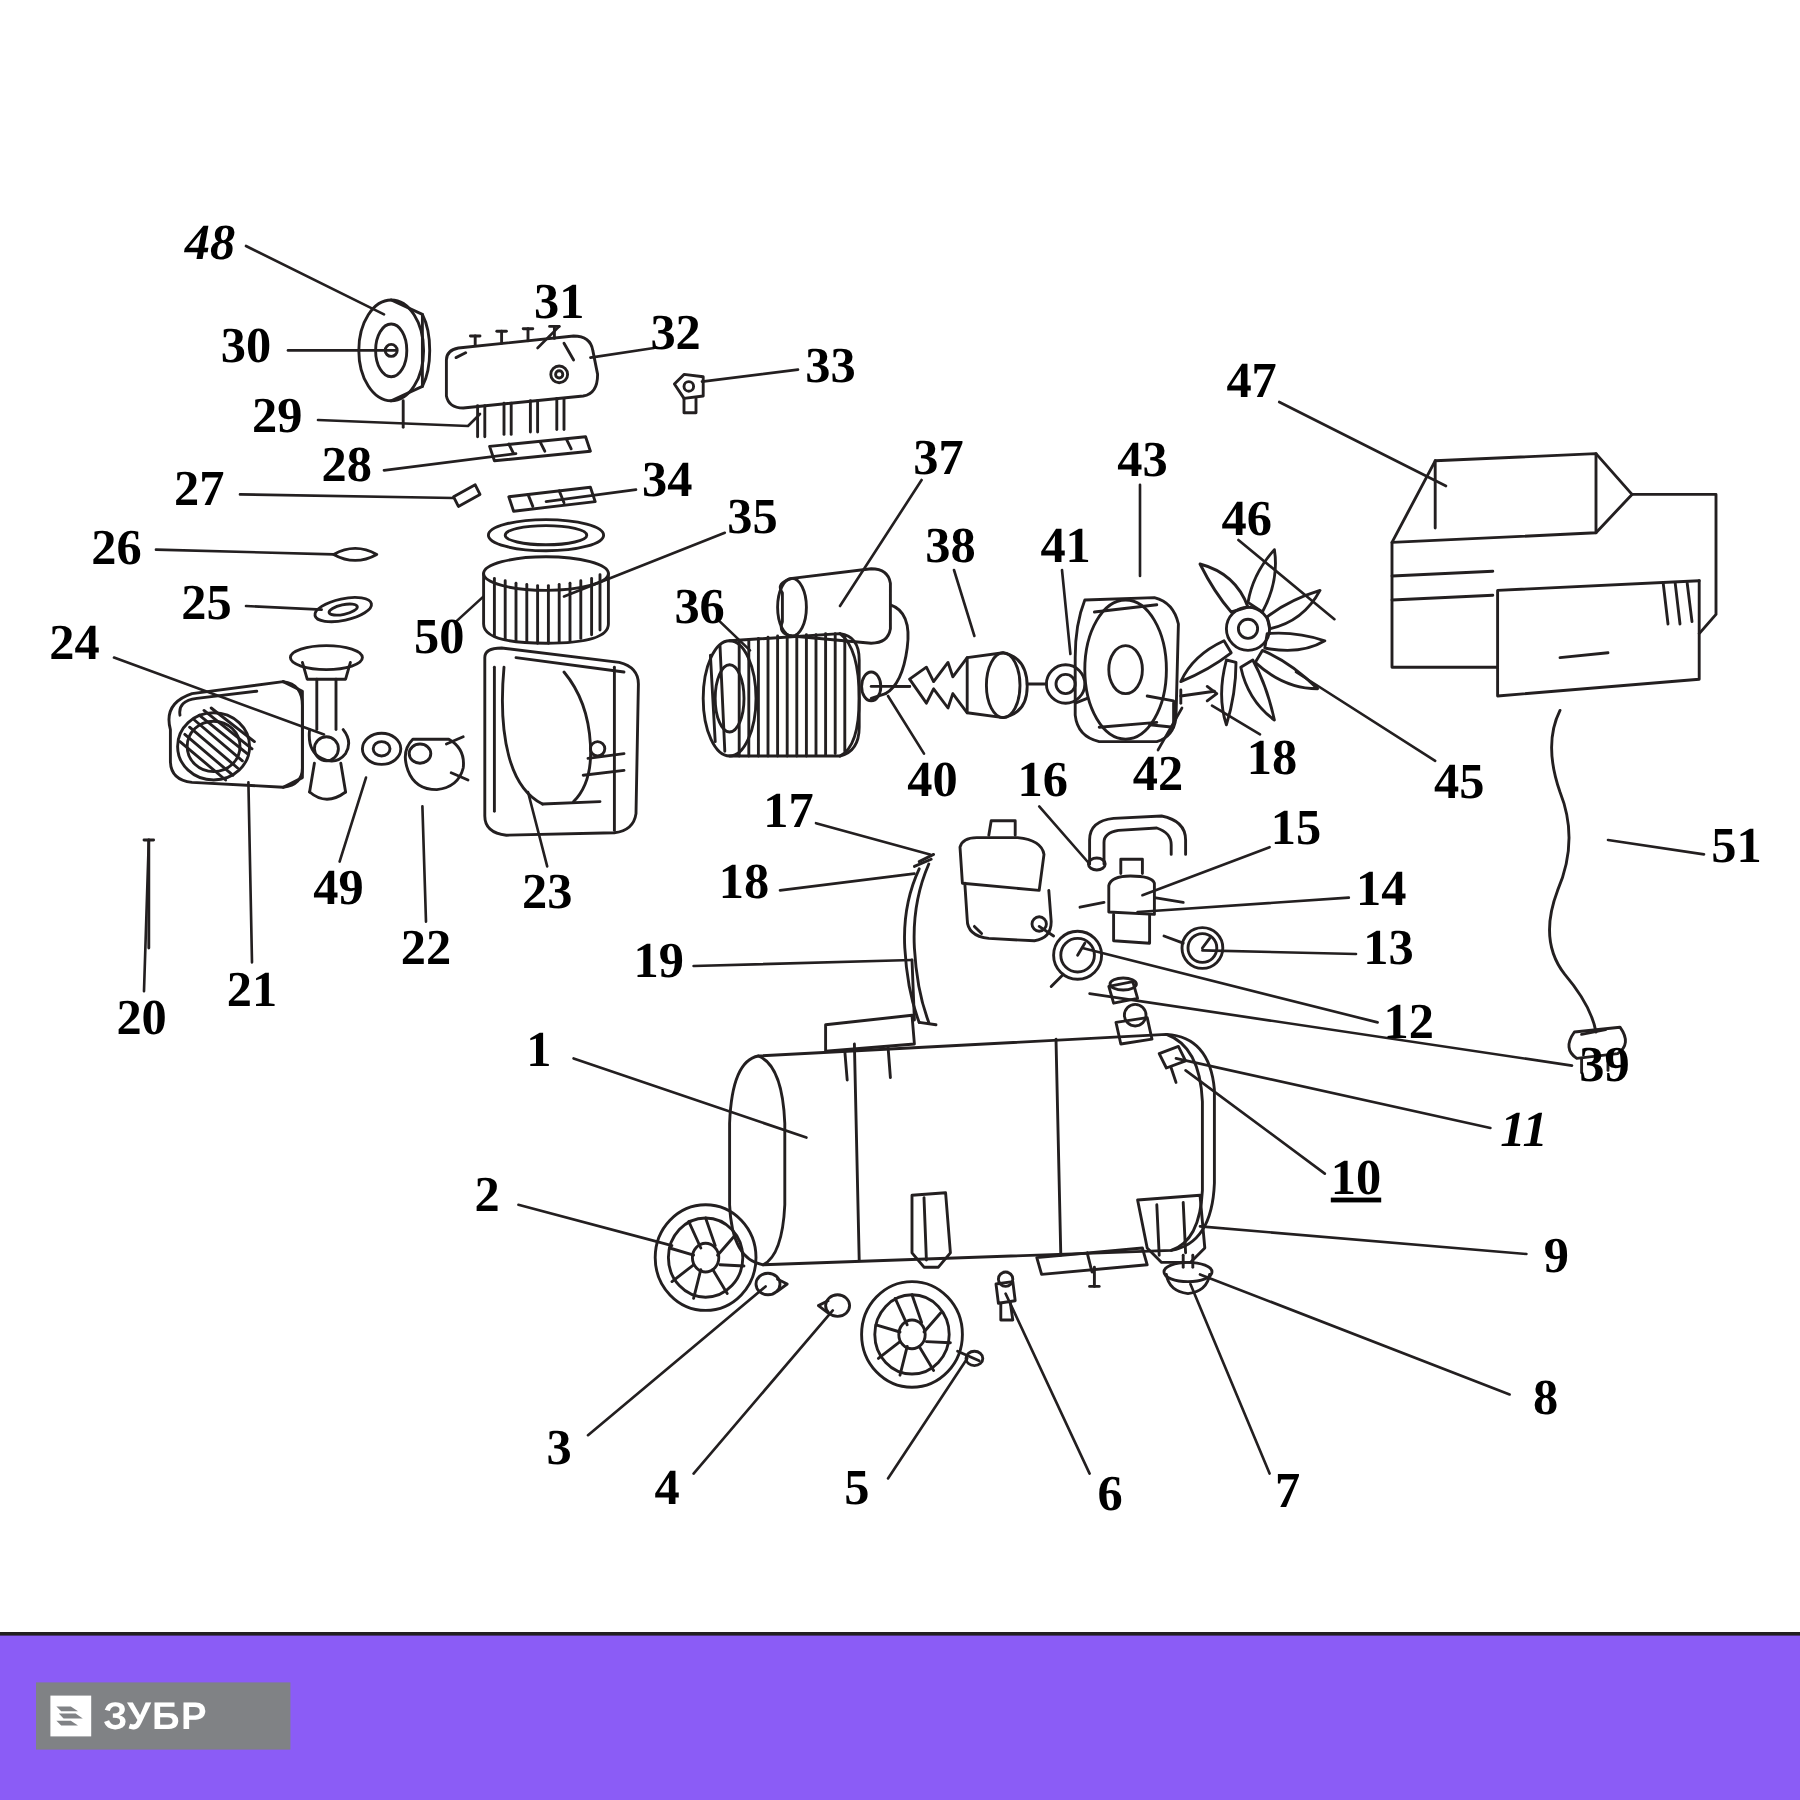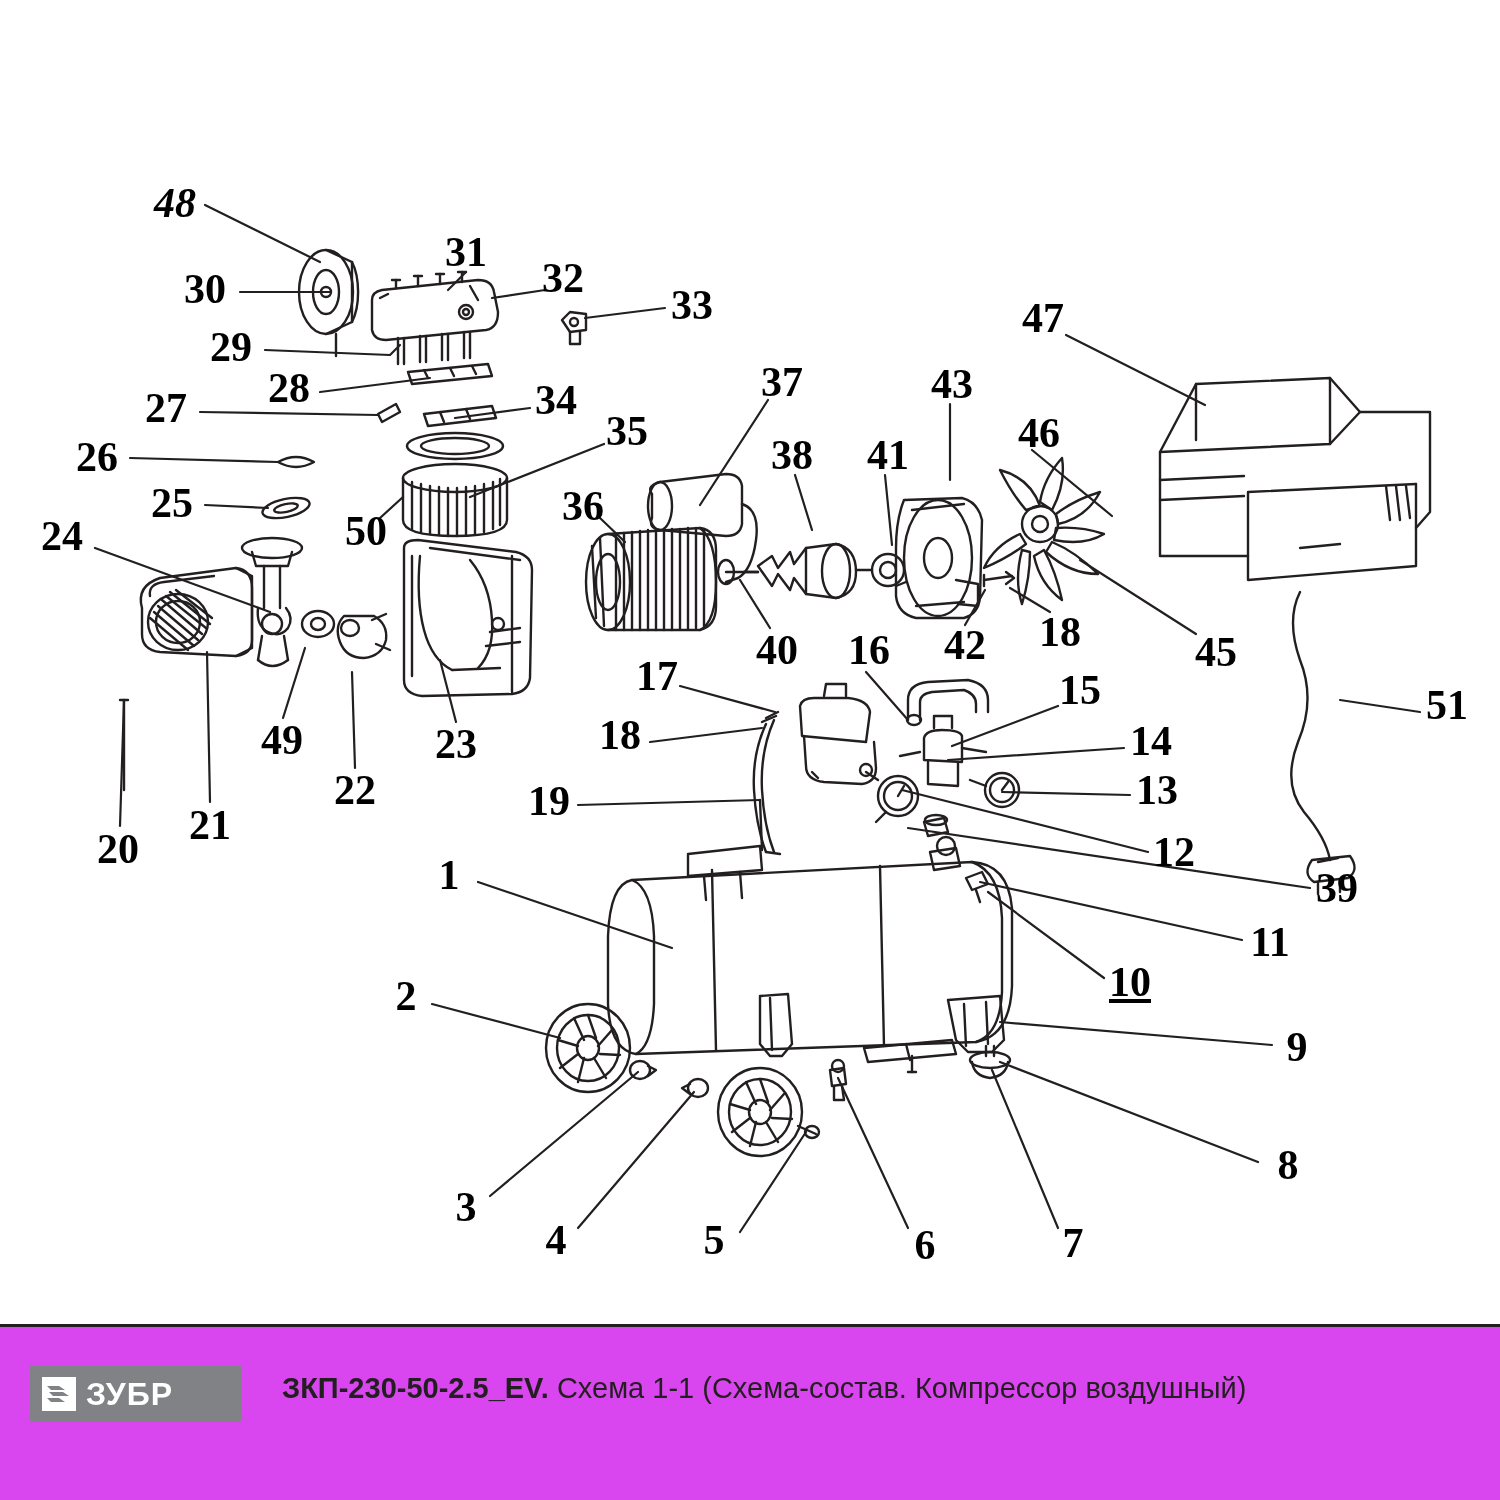--- a/index.html
+++ b/index.html
@@ -41,22 +41,22 @@
     white-space: nowrap;
     transform: translate(-50%, -50%);
     user-select: none;
   }
   
   #footer {
     position: absolute;
     left: 0;
     bottom: 0;
     width: 1500px;
-    height: 176px;
-    background: #d946ef;
+    height: 140px;
+    background: #8b5cf6;
   }
   #footer-rule {
     position: absolute;
     left: 0;
     top: 0;
     width: 1500px;
     height: 3px;
     background: #231f20;
   }
   #logo-box {
@@ -552,21 +552,21 @@
         <div class="callout" style="left: 282px; top: 740px;">49</div>
         <div class="callout" style="left: 456px; top: 744px;">23</div>
         <div class="callout" style="left: 1157px; top: 790px;">13</div>
         <div class="callout" style="left: 549px; top: 801px;">19</div>
         <div class="callout" style="left: 355px; top: 790px;">22</div>
         <div class="callout" style="left: 210px; top: 825px;">21</div>
         <div class="callout" style="left: 118px; top: 849px;">20</div>
         <div class="callout" style="left: 1174px; top: 852px;">12</div>
         <div class="callout" style="left: 1337px; top: 888px;">39</div>
         <div class="callout" style="left: 449px; top: 875px;">1</div>
-        <div class="callout" style="left: 1270px; top: 942px;">11</div>
+        <div class="callout" style="left: 1270px; top: 942px; font-style: italic;">11</div>
         <div class="callout" style="left: 1130px; top: 982px; text-decoration: underline;">10</div>
         <div class="callout" style="left: 406px; top: 996px;">2</div>
         <div class="callout" style="left: 1297px; top: 1047px;">9</div>
         <div class="callout" style="left: 1288px; top: 1165px;">8</div>
         <div class="callout" style="left: 466px; top: 1207px;">3</div>
         <div class="callout" style="left: 556px; top: 1240px;">4</div>
         <div class="callout" style="left: 714px; top: 1240px;">5</div>
         <div class="callout" style="left: 925px; top: 1245px;">6</div>
         <div class="callout" style="left: 1073px; top: 1243px;">7</div>
       </div>
@@ -581,19 +581,15 @@
           <g fill="#808285">
             <path d="M2 4 H14 L20 8 H6 Z"></path>
             <path d="M4 10 H18 L24 14 H8 Z"></path>
             <path d="M2 16 H14 L20 20 H6 Z"></path>
           </g>
         </svg>
       </div>
       <div id="logo-text">ЗУБР</div>
     </div>
 
-    <div id="caption">
-      <span class="model">ЗКП-230-50-2.5_EV.</span>
-      <span class="desc">Схема 1-1 (Схема-состав. Компрессор воздушный)</span>
-    </div>
   </div>
 
 </div>
 
 </body></html>

